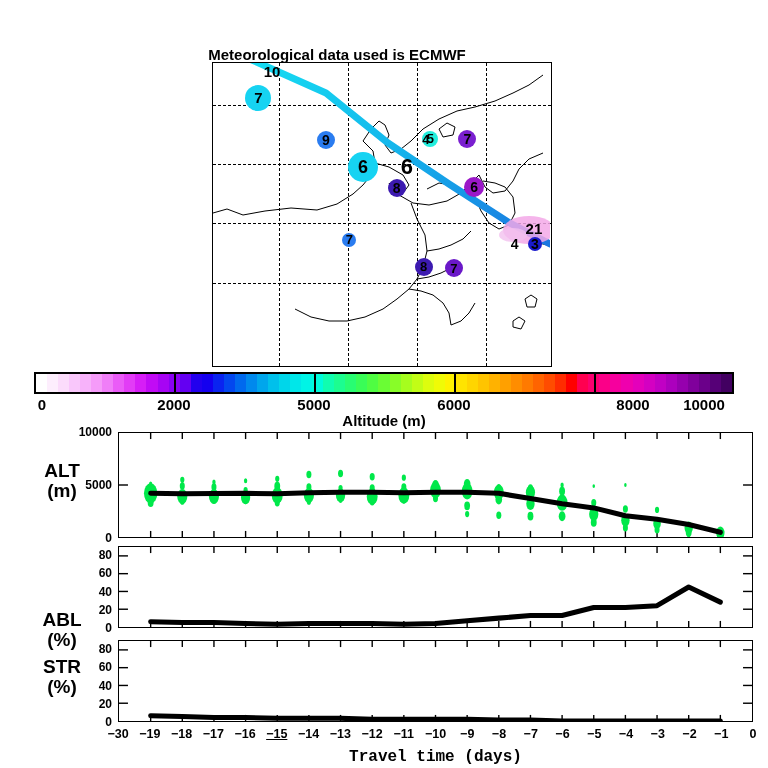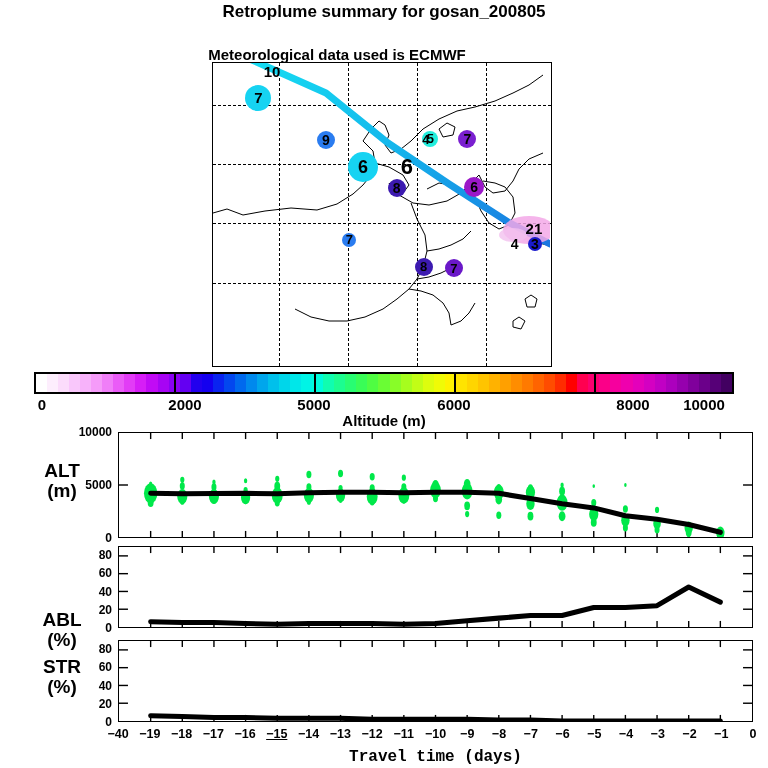--- a/index.html
+++ b/index.html
@@ -53,21 +53,20 @@
   .ytick{position:absolute;font-size:12px;font-weight:bold;transform:translate(-100%,-50%);white-space:nowrap;}
   .xtick{position:absolute;font-size:12.5px;font-weight:bold;transform:translate(-50%,0);white-space:nowrap;}
   .xaxisTitle{position:absolute;left:118px;width:635px;text-align:center;font-size:16px;font-weight:bold;}
   svg{display:block;}
 </style>
 </head>
 <body>
 
 <div class="stage">
 
-  <div class="abs title1">Retroplume summary for gosan_200805</div>
   <div class="abs title3">Meteorological data used is ECMWF</div>
 
   <div class="abs map">
     <div id="map-grid">
         <div class="gv" style="left: 65.715px;"></div>
         <div class="gv" style="left: 134.8px;"></div>
         <div class="gv" style="left: 203.885px;"></div>
         <div class="gv" style="left: 272.97px;"></div>
         <div class="gh" style="top: 42.28px;"></div>
         <div class="gh" style="top: 101.17px;"></div>
@@ -205,21 +204,21 @@
       <i style="background: rgb(66, 0, 97);"></i>
     </div>
   <div id="cbar-divs">
       <div class="cbdiv" style="left: 174px;"></div>
       <div class="cbdiv" style="left: 314px;"></div>
       <div class="cbdiv" style="left: 454px;"></div>
       <div class="cbdiv" style="left: 594px;"></div>
     </div>
   <div id="cbar-ticks">
       <div class="cbticklab" style="left: 42px;">0</div>
-      <div class="cbticklab" style="left: 185px;">2000</div>
+      <div class="cbticklab" style="left: 174px;">2000</div>
       <div class="cbticklab" style="left: 314px;">5000</div>
       <div class="cbticklab" style="left: 454px;">6000</div>
       <div class="cbticklab" style="left: 594px; margin-left: 39px;">8000</div>
       <div class="cbticklab" style="left: 704px;">10000</div>
     </div>
   <div class="cbtitle">Altitude (m)</div>
 
   <div class="abs panel" id="panel-alt" style="left: 118px; top: 432px; width: 635px; height: 106px;">
     <svg id="svg-alt" viewBox="0 0 635 103" preserveAspectRatio="none" style="width: 100%; height: 100%;">
         <line x1="31.75" y1="103" x2="31.75" y2="97" stroke="#000" stroke-width="1.4"></line>
@@ -460,21 +459,21 @@
       <div class="ytick" style="left: 112px; top: 591.556px;">40</div>
       <div class="ytick" style="left: 112px; top: 573.333px;">60</div>
       <div class="ytick" style="left: 112px; top: 555.111px;">80</div>
       <div class="ytick" style="left: 112px; top: 722px;">0</div>
       <div class="ytick" style="left: 112px; top: 703.778px;">20</div>
       <div class="ytick" style="left: 112px; top: 685.556px;">40</div>
       <div class="ytick" style="left: 112px; top: 667.333px;">60</div>
       <div class="ytick" style="left: 112px; top: 649.111px;">80</div>
     </div>
   <div id="xtick-layer">
-      <div class="xtick" style="left: 118px; top: 727px;">−40</div>
+      <div class="xtick" style="left: 118px; top: 727px;">−30</div>
       <div class="xtick" style="left: 149.75px; top: 727px;">−19</div>
       <div class="xtick" style="left: 181.5px; top: 727px;">−18</div>
       <div class="xtick" style="left: 213.25px; top: 727px;">−17</div>
       <div class="xtick" style="left: 245px; top: 727px;">−16</div>
       <div class="xtick" style="left: 276.75px; top: 727px; text-decoration: underline;">−15</div>
       <div class="xtick" style="left: 308.5px; top: 727px;">−14</div>
       <div class="xtick" style="left: 340.25px; top: 727px;">−13</div>
       <div class="xtick" style="left: 372px; top: 727px;">−12</div>
       <div class="xtick" style="left: 403.75px; top: 727px;">−11</div>
       <div class="xtick" style="left: 435.5px; top: 727px;">−10</div>

